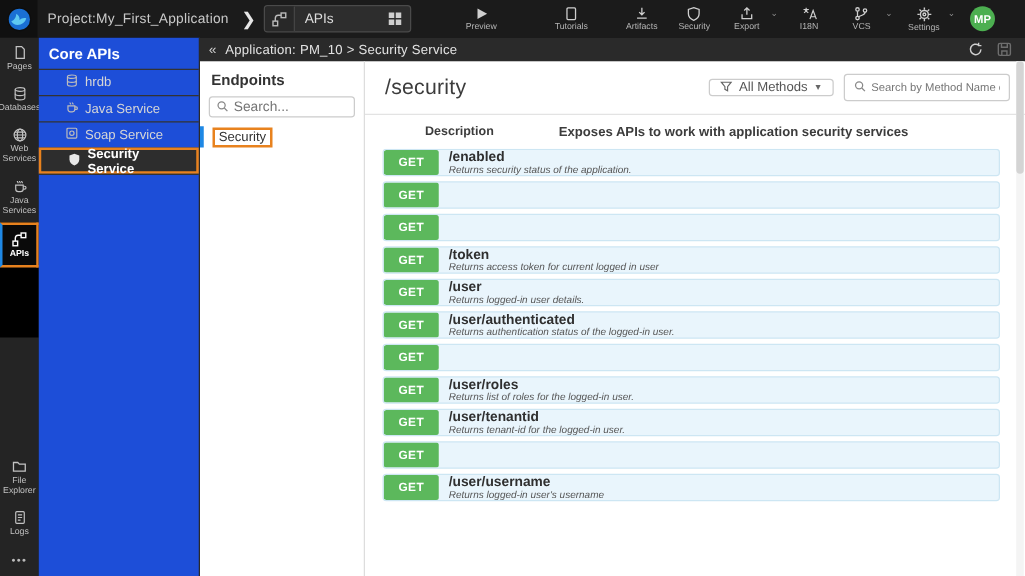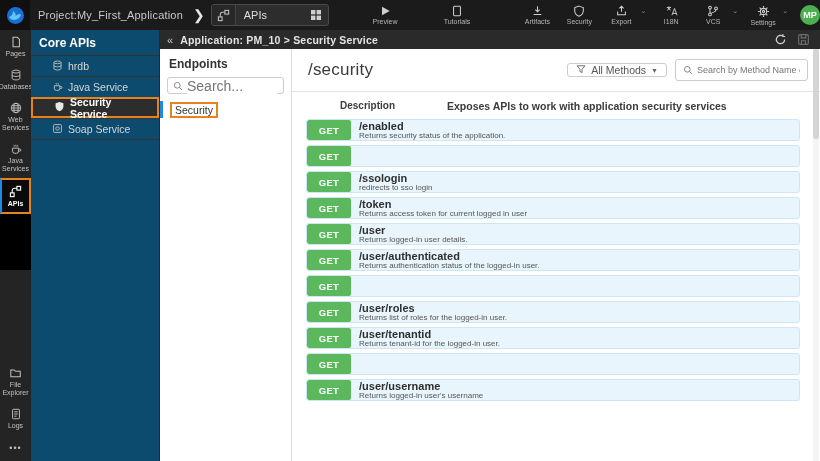--- a/index.html
+++ b/index.html
@@ -13,59 +13,59 @@
   .logo-circle { width:19px; height:19px; border-radius:50%; background:#0d0d0d; display:flex; align-items:center; justify-content:center; overflow:hidden; }
   .project-name { color:#c9c9c9; font-size:11px; margin-left:8px; letter-spacing:.2px; }
   .tb-chev { color:#e6e6e6; font-size:14px; margin:0 6px 0 10px; }
   .apis-tab { display:flex; align-items:center; gap:0; background:#2d2d2d; border:1px solid #4a4a4a; border-radius:3px; height:22px; width:118px; overflow:hidden; }
   .apis-tab .tab-ico { width:24px; height:100%; display:flex; align-items:center; justify-content:center; border-right:1px solid #444; background:#282828; }
   .apis-tab .tab-label { color:#ddd; font-size:11px; padding:0 8px; flex:1; }
   .apis-tab .tab-grid { width:24px; display:flex; align-items:center; justify-content:center; }
   .tb-item { display:flex; flex-direction:column; align-items:center; justify-content:center; color:#b5b5b5; font-size:7px; gap:1px; min-width:34px; cursor:pointer; }
   .tb-item svg { display:block; }
   .tb-center { position:absolute; left:368px; top:0; height:30px; display:flex; gap:38px; align-items:center; }
-  .tb-right { position:absolute; right:0; top:0; height:30px; display:flex; gap:8px; align-items:center; }
+  .tb-right { position:absolute; right:24px; top:0; height:30px; display:flex; gap:8px; align-items:center; }
   .tb-caret { color:#8f8f8f; font-size:7px; margin-left:-6px; margin-top:-8px; }
   .avatar { width:20px; height:20px; border-radius:50%; background:#4caf50; color:#fff; font-size:9px; font-weight:bold; display:flex; align-items:center; justify-content:center; margin-left:4px; }
 
   
   .body { flex:1; display:flex; min-height:0; }
 
   
   .side { width:31px; background:#242424; display:flex; flex-direction:column; align-items:stretch; }
   .side-item { display:flex; flex-direction:column; align-items:center; padding:6px 0 5px; color:#c2c2c2; font-size:7px; line-height:8px; text-align:center; gap:2px; cursor:pointer; }
   .side-item svg { display:block; }
   .side-sel-wrap { background:#000; padding-bottom:56px; }
   .side-item.selected { border:2px solid #e8821e; border-left:2px solid #1e88e5; margin:0; padding:5px 0 4px; background:#0a0a0a; }
   .side-spacer { flex:1; }
   .side-dots { color:#bbb; font-size:9px; letter-spacing:1px; text-align:center; padding:8px 0; cursor:pointer; }
 
   
-  .core { width:129px; background:#0c4a6e; display:flex; flex-direction:column; border-right:1px solid #2a2a2a; }
+  .core { width:129px; background:#1d4ed8; display:flex; flex-direction:column; border-right:1px solid #2a2a2a; }
   .core-head { height:25px; display:flex; align-items:center; color:#fff; font-weight:bold; font-size:12px; padding:0 8px; }
   .core-item { height:21px; display:flex; align-items:center; gap:5px; padding:0 21px; color:#d6d6d6; font-size:10.5px; border-top:1px solid #333; cursor:pointer; }
   .core-item svg { flex:0 0 auto; }
   .core-item.selected { background:#2d2d2d; border:2px solid #e8821e; color:#fff; }
   .core-fill { flex:1; border-top:1px solid #333; }
 
   
   .right { flex:1; display:flex; flex-direction:column; min-width:0; }
   .crumb-bar { height:19px; background:#2a2a2a; display:flex; align-items:center; color:#e3e3e3; flex:0 0 19px; }
   .crumb-collapse { color:#cfcfcf; font-size:11px; padding:0 7px; cursor:pointer; }
-  .crumb-text { font-size:10.5px; font-weight:bold; letter-spacing:.2px; }
+  .crumb-text { font-size:10.5px; font-weight:normal; letter-spacing:.2px; }
   .crumb-actions { margin-left:auto; display:flex; gap:10px; padding-right:10px; align-items:center; }
   .crumb-actions .act { cursor:pointer; display:flex; }
 
   .panes { flex:1; display:flex; background:#fff; min-height:0; }
 
   
   .endpoints { width:132px; border-right:1px solid #ddd; display:flex; flex-direction:column; }
   .ep-title { font-size:12px; font-weight:bold; color:#333; padding:8px 0 6px 9px; }
   .ep-search { margin:0 7px; border:1px solid #ccc; border-radius:3px; height:17px; display:flex; align-items:center; gap:4px; padding:0 5px; }
-  .ep-search input { border:none; outline:none; width:100%; font-size:14px; color:#444; font-family:"Liberation Sans",sans-serif; }
+  .ep-search input { border:none; outline:none; width:100%; font-size:11px; color:#444; font-family:"Liberation Sans",sans-serif; }
   .ep-item { margin-top:7px; height:17px; display:flex; align-items:center; border-left:3px solid #1e88e5; cursor:pointer; }
   .ep-item-label { font-size:10.5px; color:#333; border:2px solid #e8821e; padding:0 3px; margin-left:7px; }
 
   
   .main { flex:1; display:flex; flex-direction:column; min-width:0; position:relative; }
   .main-toolbar { display:flex; align-items:center; padding:10px 12px 8px 16px; }
   .svc-title { font-size:17px; color:#3c3c3c; letter-spacing:.2px; }
   .mt-right { margin-left:auto; display:flex; gap:8px; align-items:center; }
   .methods-dd { border:1px solid #ccc; border-radius:3px; height:14px; display:flex; align-items:center; gap:5px; padding:0 8px; font-size:10.5px; color:#555; cursor:pointer; }
   .methods-dd .dd-caret { font-size:7px; color:#666; }
@@ -73,21 +73,21 @@
   .main-search input { border:none; outline:none; width:100%; font-size:9px; color:#555; font-family:"Liberation Sans",sans-serif; }
   .main-sep { border-top:1px solid #e3e3e3; margin:2px 0 0; }
   .desc-row { display:flex; padding:8px 16px 7px; }
   .desc-label { font-size:10px; font-weight:bold; color:#3c3c3c; width:124px;padding-left:32px; }
   .desc-text { font-size:10.5px; font-weight:bold; color:#3c3c3c;padding-left:15px; }
   .ep-list { padding:0 20px 0 14px; overflow:hidden; }
   .ep-row { display:flex; align-items:stretch; background:#e9f5fc; border:1px solid #cde6f3; border-radius:3px; margin-bottom:4px; height:22px; overflow:hidden; cursor:pointer; }
   .get-btn { width:44px; background:#5cb85c; color:#fff; font-size:9.5px; font-weight:bold; display:flex; align-items:center; justify-content:center; border-radius:2px; letter-spacing:.3px; }
   .ep-text { padding:1px 0 0 8px; display:flex; flex-direction:column; justify-content:center; line-height:1.05; }
   .ep-path { font-size:11px; font-weight:bold; color:#2f2f2f; }
-  .ep-desc { font-size:8px; color:#555; }
+  .ep-desc { font-size:8px; font-style:italic; color:#555; }
   .main-scroll { position:absolute; right:1px; top:0; bottom:0; width:6px; background:#f4f4f4; }
   .main-scroll .thumb { width:6px; height:90px; background:#d4d4d4; border-radius:3px; }
 </style>
 </head>
 <body>
 
 <div class="app">
 
   <div class="topbar">
     <div class="logo-box">
@@ -287,32 +287,32 @@
         <span>hrdb</span>
       </div>
       <div class="core-item">
         <span><svg width="11" height="11" viewBox="0 0 14 14" fill="none" stroke="#bdbdbd" stroke-width="1.2">
               <path d="M3 6h7v3.5A2.5 2.5 0 0 1 7.5 12h-2A2.5 2.5 0 0 1 3 9.5z"></path>
               <path d="M10 7h1.3a1.3 1.3 0 0 1 0 2.6H10"></path>
               <path d="M5 2.5c0 1 .8 1 .8 2M7.5 2.5c0 1 .8 1 .8 2"></path>
             </svg></span>
         <span>Java Service</span>
       </div>
-      <div class="core-item selected">
-        <span><svg width="11" height="11" viewBox="0 0 14 14" fill="#e8e8e8">
-              <path d="M7 1.3 12 3v4c0 3-2.2 5-5 6.2C4.2 12 2 10 2 7V3z"></path>
-            </svg></span>
-        <span style="font-weight:bold">Security Service</span>
-      </div>
       <div class="core-item">
         <span><svg width="11" height="11" viewBox="0 0 14 14" fill="none" stroke="#bdbdbd" stroke-width="1.2">
               <rect x="2" y="2" width="10" height="10" rx="1"></rect>
               <circle cx="7" cy="7" r="2.2"></circle>
             </svg></span>
         <span>Soap Service</span>
+      </div>
+      <div class="core-item selected">
+        <span><svg width="11" height="11" viewBox="0 0 14 14" fill="#e8e8e8">
+              <path d="M7 1.3 12 3v4c0 3-2.2 5-5 6.2C4.2 12 2 10 2 7V3z"></path>
+            </svg></span>
+        <span style="font-weight:bold">Security Service</span>
       </div>
       <div class="core-fill"></div>
     </div>
 
     <div class="right">
       <div class="crumb-bar">
         <span class="crumb-collapse">«</span>
         <span class="crumb-text">Application: PM_10 &gt; Security Service</span>
         <span class="crumb-actions">
           <span class="act">
@@ -379,24 +379,20 @@
                 <span class="ep-desc">Returns security status of the application.</span>
               </span>
             </div>
 
             <div class="ep-row">
               <span class="get-btn">GET</span>
             </div>
 
             <div class="ep-row">
               <span class="get-btn">GET</span>
-              <span class="ep-text">
-                <span class="ep-path">/ssologin</span>
-                <span class="ep-desc">redirects to sso login</span>
-              </span>
             </div>
 
             <div class="ep-row">
               <span class="get-btn">GET</span>
               <span class="ep-text">
                 <span class="ep-path">/token</span>
                 <span class="ep-desc">Returns access token for current logged in user</span>
               </span>
             </div>
 

